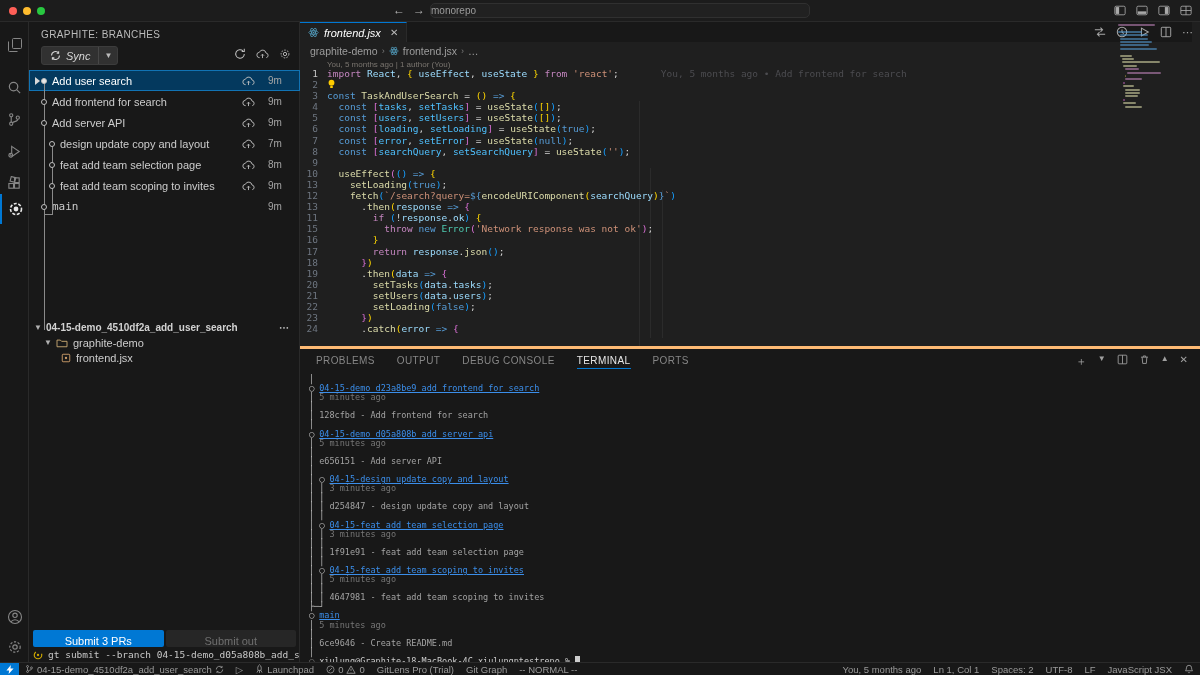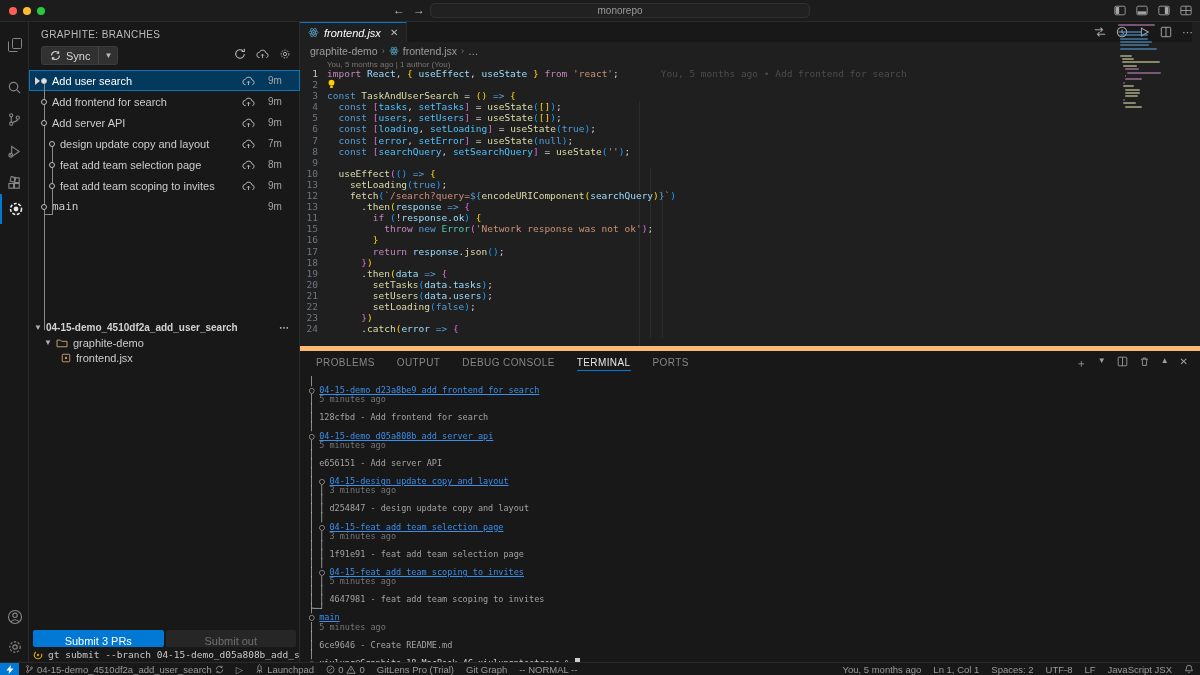--- a/index.html
+++ b/index.html
@@ -8,36 +8,36 @@
   .mono { font-family:"DejaVu Sans Mono", monospace; }
   svg { display:block; }
 
   
   #titlebar { position:absolute; left:0; top:0; width:1200px; height:22px; background:#1c1c1c;
     border-bottom:1px solid #2a2a2a; }
   .traffic { position:absolute; top:7px; width:8px; height:8px; border-radius:50%; }
   #nav-arrows { position:absolute; left:393px; top:3px; display:flex; gap:8px; color:#b6b6b6; font-size:12px; }
   #cmd-center { position:absolute; left:430px; top:3px; width:380px; height:15px; background:#212121;
     border:1px solid #303030; border-radius:5px; color:#9b9b9b; font-size:10px;
-    display:flex; align-items:center; justify-content:center; }
+    display:flex; align-items:center; justify-content:flex-start; }
   #layout-icons { position:absolute; right:8px; top:5px; display:flex; gap:10px; color:#a8a8a8; }
 
   
   #activitybar { position:absolute; left:0; top:22px; width:29px; height:640px; background:#181818;
     border-right:1px solid #2a2a2a; }
   .act-icon { position:absolute; left:0; width:29px; height:30px; display:flex; align-items:center;
     justify-content:center; color:#868686; }
   .act-icon.active { color:#e7e7e7; border-left:2px solid #0078d4; }
 
   
   #sidebar { position:absolute; left:29px; top:22px; width:271px; height:640px; background:#181818;
     border-right:1px solid #2a2a2a; }
   #sidebar-title { position:absolute; left:12px; top:7px; font-size:10px; color:#bbbbbb; letter-spacing:.4px; }
   #sync-btn { position:absolute; left:12px; top:24px; height:19px; display:flex; align-items:stretch;
-    background:#313131; border:1px solid #3c3c3c; border-radius:3px; color:#d6d6d6; font-size:11px; }
+    background:#313131; border:1px solid #3c3c3c; border-radius:3px; color:#d6d6d6; font-size:11px;font-style:italic; }
   #sync-btn .main { display:flex; align-items:center; gap:5px; padding:0 8px; }
   #sync-btn .chev { display:flex; align-items:center; padding:0 5px; border-left:1px solid #474747; font-size:8px; color:#bbbbbb; }
   #view-actions { position:absolute; right:8px; top:26px; display:flex; gap:10px; color:#bdbdbd; }
 
   #branch-list { position:absolute; left:0; top:48px; width:271px; }
   .branch-row { position:relative; height:21px; display:flex; align-items:center; font-size:11px; color:#cccccc; }
   .branch-row.selected { background:#04395e; outline:1px solid #1173b4; outline-offset:-1px; color:#ffffff; }
   .branch-row .label { flex:1; overflow:hidden; white-space:nowrap; }
   .branch-row .cloud { width:26px; color:#c2c2c2; }
   .branch-row .time { width:32px; font-size:10px; color:#a5a5a5; }
@@ -84,21 +84,21 @@
   .k { color:#C586C0; } .d { color:#569CD6; } .f { color:#DCDCAA; } .v { color:#9CDCFE; }
   .c { color:#4FC1FF; } .t { color:#4EC9B0; } .s { color:#CE9178; } .p { color:#D4D4D4; }
   .b1 { color:#FFD700; } .b2 { color:#DA70D6; } .b3 { color:#179FFF; }
   .blame-inline { color:#4c4c50; margin-left:42px; }
   #minimap { position:absolute; left:818px; top:2px; width:42px; height:160px; }
   #minimap div { position:absolute; height:2px; border-radius:1px; }
   #scroll-shadow { position:absolute; right:0; top:0; width:8px; height:324px; background:#1f1f1f; }
 
   
   #panel { position:absolute; left:300px; top:346px; width:900px; height:316px; background:#181818;
-    border-top:5px solid #fdba74; }
+    border-top:3px solid #fdba74; }
   #panel-tabs { position:absolute; left:16px; top:0; height:22px; display:flex; gap:22px; align-items:center;
     font-size:10px; letter-spacing:.4px; color:#868686; }
   .panel-tab.active { color:#e7e7e7; border-bottom:1px solid #0078d4; padding-bottom:2px; margin-bottom:-3px; }
   #panel-actions { position:absolute; right:12px; top:5px; display:flex; gap:11px; color:#a0a0a0; }
   #terminal { position:absolute; left:9px; top:26px; width:870px; height:286px;
     font-size:8.5px; line-height:9.1px; white-space:pre; }
   .tg { color:#bdbdbd; } .tb { color:#3b8eea; text-decoration:underline; }
   .td { color:#767676; } .tm { color:#a3a3a3; } .tp { color:#cccccc; }
   .cursor { background:#cccccc; color:#181818; }
 

